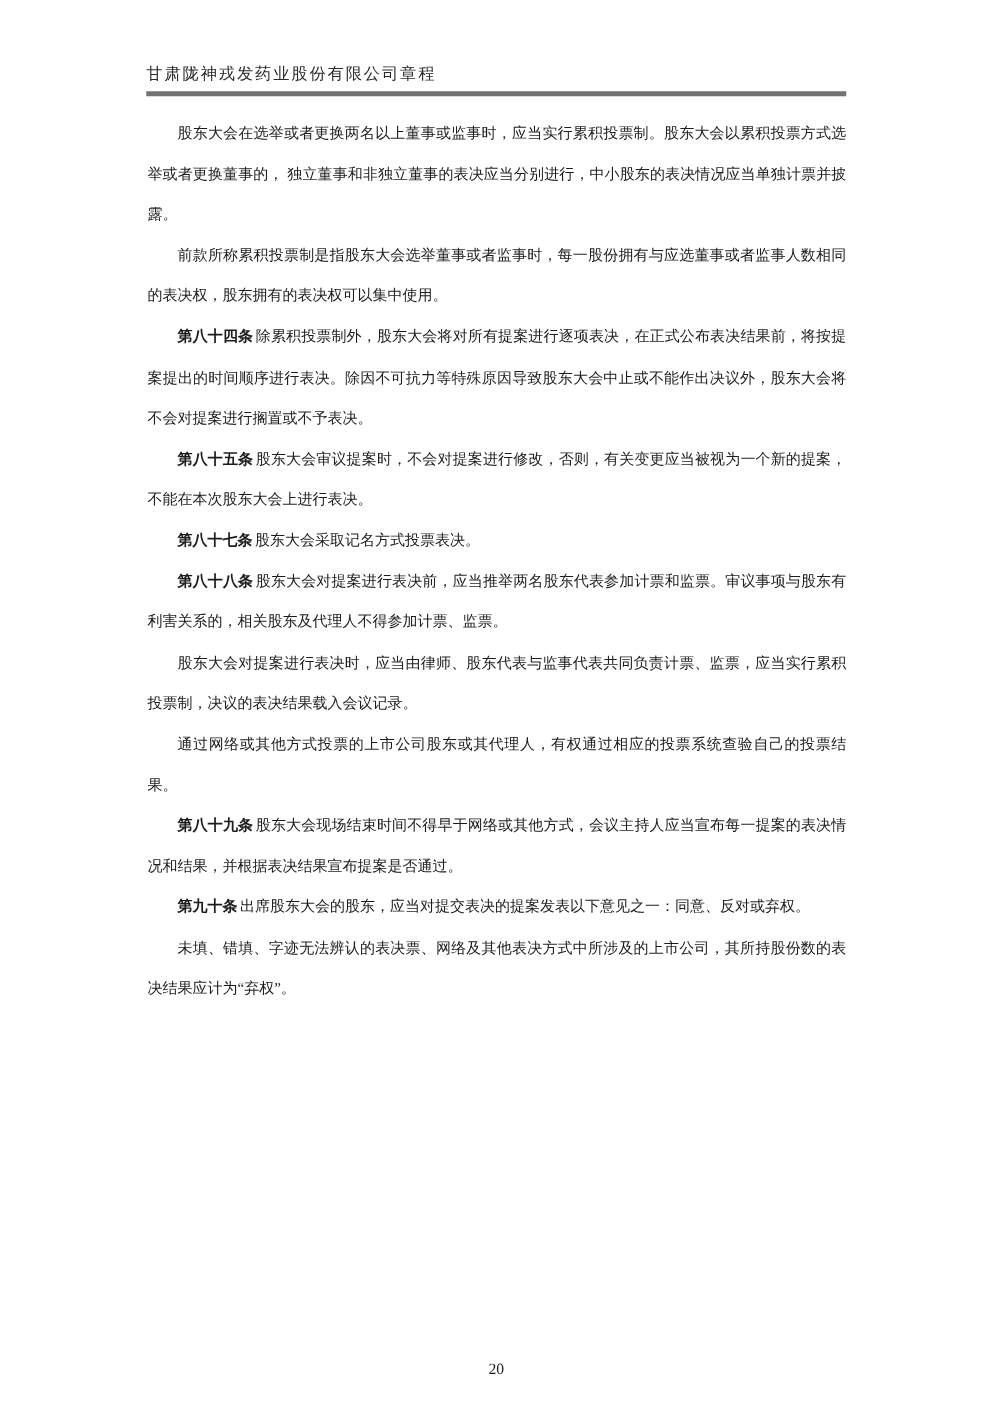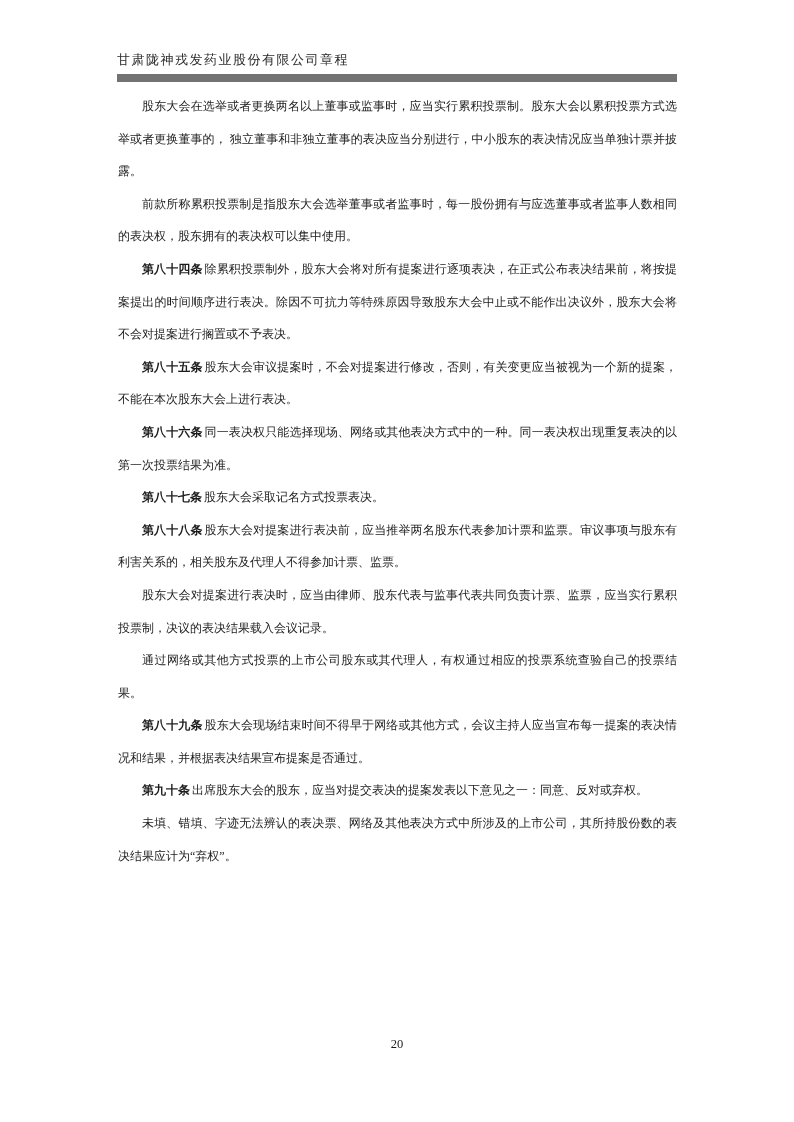--- a/index.html
+++ b/index.html
@@ -11,42 +11,42 @@
     color: #1c1c1c;
     position: relative;
     overflow: hidden;
   }
   .page { position: absolute; inset: 0; }
   .header {
     position: absolute;
     top: 50px;
     left: 117px;
     width: 560px;
-    border-bottom: 8px solid #737373;
+    border-bottom: 4px solid #737373;
     padding-bottom: 5px;
   }
   .header-title {
     font-size: 13px;
     letter-spacing: 1.5px;
     color: #2b2b2b;
   }
   .content {
     position: absolute;
     top: 90px;
     left: 118px;
     width: 559px;
     font-size: 12px;
     line-height: 32.6px;
     text-align: justify;
   }
   .para { margin: 0; text-indent: 2em; }
   .article-no { font-weight: bold; margin-right: 2px; }
   .footer {
     position: absolute;
-    top: 1037px;
+    top: 1088px;
     left: 0;
     width: 794px;
     text-align: center;
     font-size: 12.5px;
     color: #1c1c1c;
   }
 </style>
 </head>
 <body>
 
@@ -57,21 +57,20 @@
 
   <div class="content">
   <p class="para"><span>股东大会在选举或者更换两名以上董事或监事时，应当实行累积投票制。股东大会以累积投票方式选举或者更换董事的， 独立董事和非独立董事的表决应当分别进行，中小股东的表决情况应当单独计票并披露。</span></p>
 
   <p class="para"><span>前款所称累积投票制是指股东大会选举董事或者监事时，每一股份拥有与应选董事或者监事人数相同的表决权，股东拥有的表决权可以集中使用。</span></p>
 
   <p class="para"><span class="article-no">第八十四条</span><span>除累积投票制外，股东大会将对所有提案进行逐项表决，在正式公布表决结果前，将按提案提出的时间顺序进行表决。除因不可抗力等特殊原因导致股东大会中止或不能作出决议外，股东大会将不会对提案进行搁置或不予表决。</span></p>
 
   <p class="para"><span class="article-no">第八十五条</span><span>股东大会审议提案时，不会对提案进行修改，否则，有关变更应当被视为一个新的提案，不能在本次股东大会上进行表决。</span></p>
 
-  <p class="para"><span class="article-no">第八十六条</span><span>同一表决权只能选择现场、网络或其他表决方式中的一种。同一表决权出现重复表决的以第一次投票结果为准。</span></p>
 
   <p class="para"><span class="article-no">第八十七条</span><span>股东大会采取记名方式投票表决。</span></p>
 
   <p class="para"><span class="article-no">第八十八条</span><span>股东大会对提案进行表决前，应当推举两名股东代表参加计票和监票。审议事项与股东有利害关系的，相关股东及代理人不得参加计票、监票。</span></p>
 
   <p class="para"><span>股东大会对提案进行表决时，应当由律师、股东代表与监事代表共同负责计票、监票，应当实行累积投票制，决议的表决结果载入会议记录。</span></p>
 
   <p class="para"><span>通过网络或其他方式投票的上市公司股东或其代理人，有权通过相应的投票系统查验自己的投票结果。</span></p>
 
   <p class="para"><span class="article-no">第八十九条</span><span>股东大会现场结束时间不得早于网络或其他方式，会议主持人应当宣布每一提案的表决情况和结果，并根据表决结果宣布提案是否通过。</span></p>

